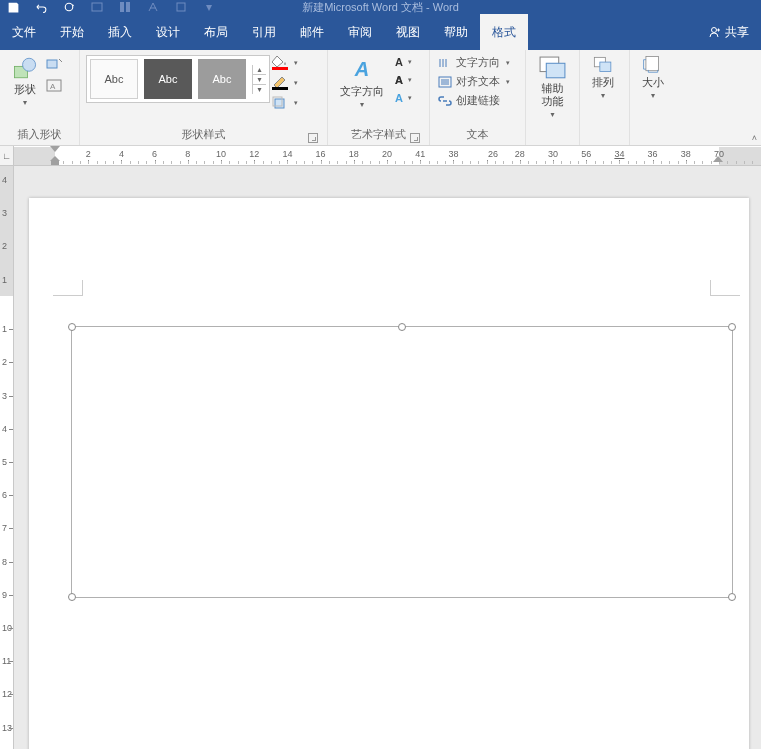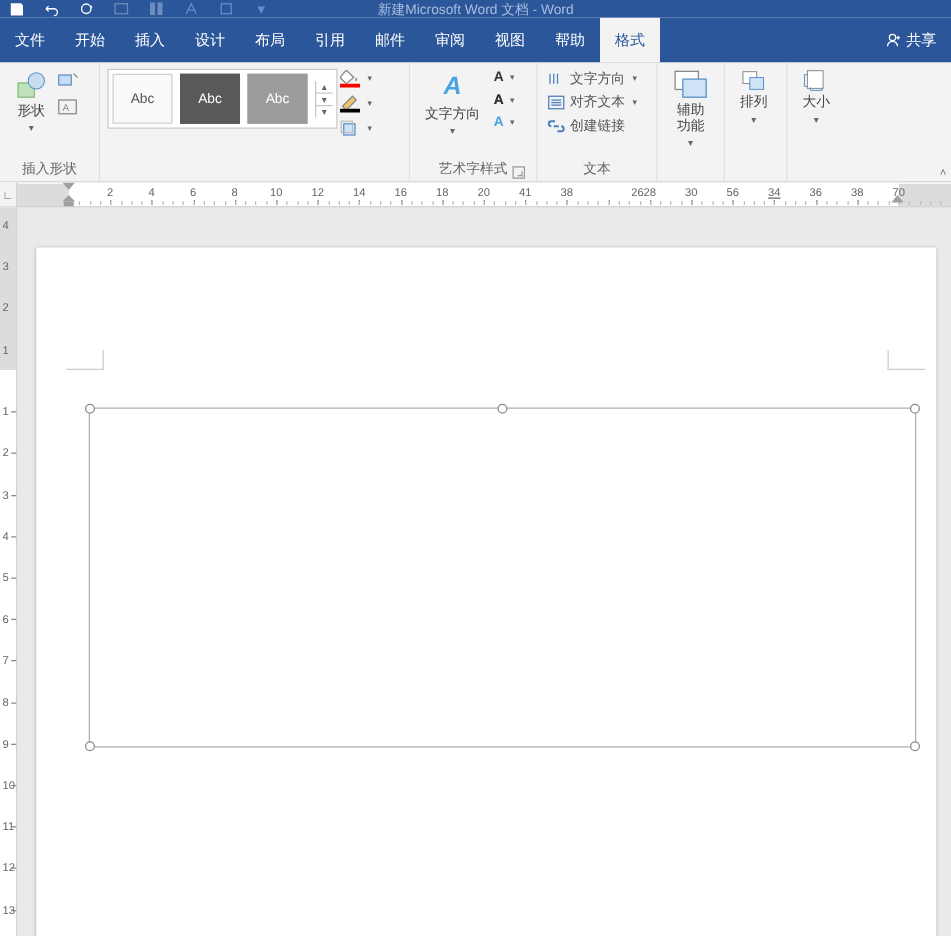--- a/index.html
+++ b/index.html
@@ -229,20 +229,21 @@
           </div>
         <div class="fill-row">
             <span class="fill-icon"><svg width="16" height="14">
                 <rect x="3" y="3" width="9" height="9" fill="#cfe3f6" stroke="#5b8fc7"></rect>
                 <rect x="1" y="1" width="9" height="9" fill="none" stroke="#bbb"></rect>
               </svg></span>
             <span class="mini-caret">▾</span>
           </div>
       </div>
     </div>
+    <div class="group-label"><span>形状样式</span><span class="launcher"></span></div>
   </div>
 
   <div class="group" style="width:102px">
     <div class="group-body">
       <div class="bigbtn">
         <div class="wa-icon">A</div>
         <div class="cap">文字方向</div>
         <div class="drop-caret">▾</div>
       </div>
       <div class="wa-col">
@@ -361,21 +362,21 @@
       <div class="tick-num" style="left: 306.6px;">16</div>
       <div class="tick-line" style="left: 306.6px;"></div>
       <div class="tick-num" style="left: 339.8px;">18</div>
       <div class="tick-line" style="left: 339.8px;"></div>
       <div class="tick-num" style="left: 373px;">20</div>
       <div class="tick-line" style="left: 373px;"></div>
       <div class="tick-num" style="left: 406.2px;">41</div>
       <div class="tick-line" style="left: 406.2px;"></div>
       <div class="tick-num" style="left: 439.4px;">38</div>
       <div class="tick-line" style="left: 439.4px;"></div>
-      <div class="tick-num" style="left: 496px;">26</div>
+      <div class="tick-num" style="left: 479px;">26</div>
       <div class="tick-line" style="left: 472.6px;"></div>
       <div class="tick-num" style="left: 505.8px;">28</div>
       <div class="tick-line" style="left: 505.8px;"></div>
       <div class="tick-num" style="left: 539px;">30</div>
       <div class="tick-line" style="left: 539px;"></div>
       <div class="tick-num" style="left: 572.2px;">56</div>
       <div class="tick-line" style="left: 572.2px;"></div>
       <div class="tick-num" style="left: 605.4px; text-decoration: underline;">34</div>
       <div class="tick-line" style="left: 605.4px;"></div>
       <div class="tick-num" style="left: 638.6px;">36</div>

